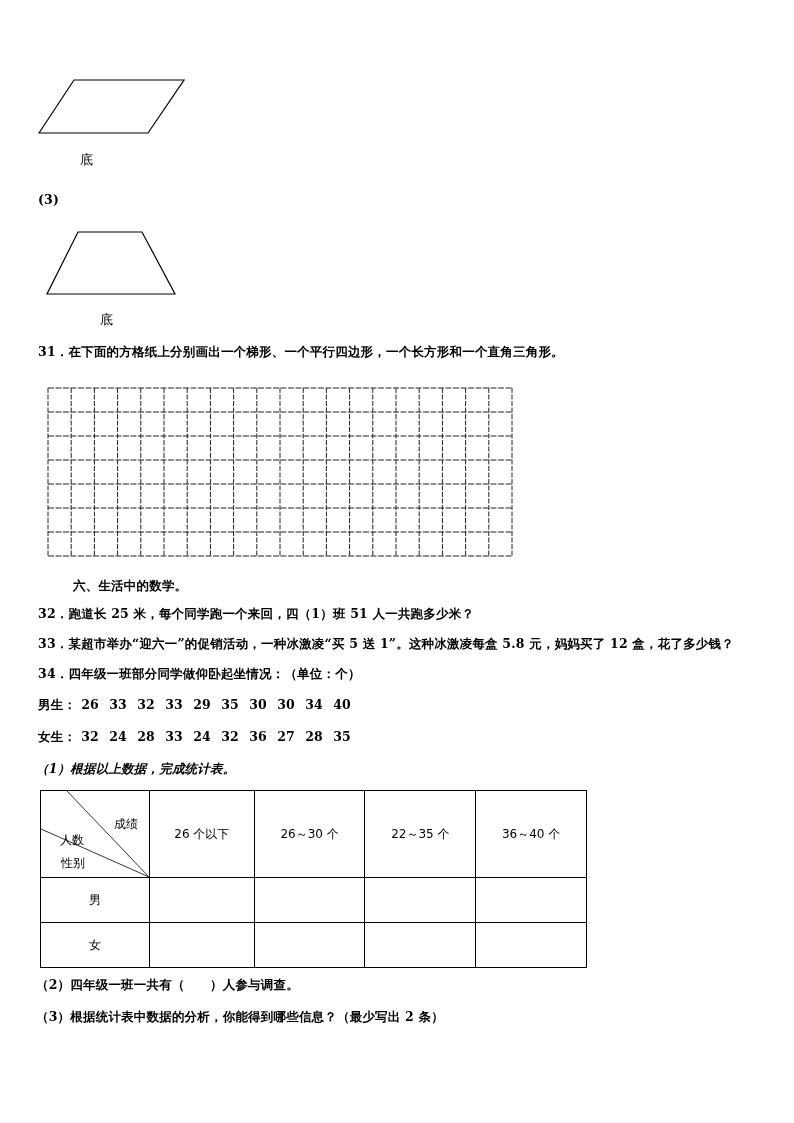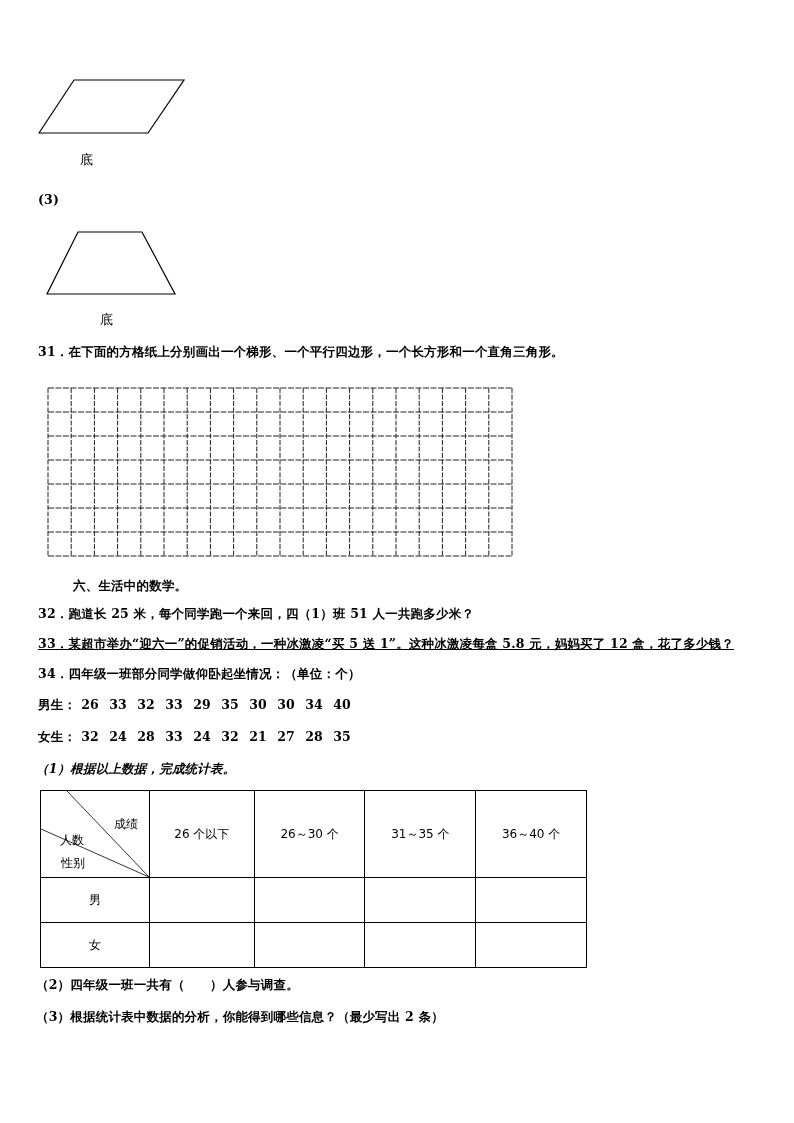--- a/index.html
+++ b/index.html
@@ -78,47 +78,47 @@
       <line x1="2" y1="74" x2="466" y2="74" stroke="#222" stroke-width="1" stroke-dasharray="6,1.5"></line>
       <line x1="2" y1="98" x2="466" y2="98" stroke="#222" stroke-width="1" stroke-dasharray="6,1.5"></line>
       <line x1="2" y1="122" x2="466" y2="122" stroke="#222" stroke-width="1" stroke-dasharray="6,1.5"></line>
       <line x1="2" y1="146" x2="466" y2="146" stroke="#222" stroke-width="1" stroke-dasharray="6,1.5"></line>
       <line x1="2" y1="170" x2="466" y2="170" stroke="#222" stroke-width="1" stroke-dasharray="6,1.5"></line>
     </svg>
 </div>
 
 <div class="abs txt" style="left:38px; top:578px;margin-left:35px;">六、生活中的数学。</div>
 <div class="abs txt" style="left:38px; top:606px;">32．跑道长 25 米，每个同学跑一个来回，四（1）班 51 人一共跑多少米？</div>
-<div class="abs txt" style="left:38px; top:636px;text-decoration:underline;">33．某超市举办“迎六一”的促销活动，一种冰激凌“买 5 送 1”。这种冰激凌每盒 5.8 元，妈妈买了 12 盒，花了多少钱？</div>
+<div class="abs txt" style="left:38px; top:636px;">33．某超市举办“迎六一”的促销活动，一种冰激凌“买 5 送 1”。这种冰激凌每盒 5.8 元，妈妈买了 12 盒，花了多少钱？</div>
 <div class="abs txt" style="left:38px; top:666px;">34．四年级一班部分同学做仰卧起坐情况：（单位：个）</div>
 
 <div class="abs txt num-row" style="left:38px; top:697px;">
   <span>男生：</span><span id="boysVals"><span class="v">26</span><span class="v">33</span><span class="v">32</span><span class="v">33</span><span class="v">29</span><span class="v">35</span><span class="v">30</span><span class="v">30</span><span class="v">34</span><span class="v">40</span></span>
 </div>
 <div class="abs txt num-row" style="left:38px; top:729px;">
-  <span>女生：</span><span id="girlsVals"><span class="v">32</span><span class="v">24</span><span class="v">28</span><span class="v">33</span><span class="v">24</span><span class="v">32</span><span class="v">21</span><span class="v">27</span><span class="v">28</span><span class="v">35</span></span>
+  <span>女生：</span><span id="girlsVals"><span class="v">32</span><span class="v">24</span><span class="v">28</span><span class="v">33</span><span class="v">24</span><span class="v">32</span><span class="v">36</span><span class="v">27</span><span class="v">28</span><span class="v">35</span></span>
 </div>
 
 <div class="abs txt" style="left:36px; top:761px;font-style:italic;">（1）根据以上数据，完成统计表。</div>
 
 <table class="stat">
   <tbody>
       <tr class="hdr-row">
     <td class="diag-cell">
       <svg width="108" height="86" viewBox="0 0 108 86">
         <line x1="26" y1="0" x2="108" y2="86" stroke="#000" stroke-width="0.8"></line>
         <line x1="0" y1="38" x2="108" y2="86" stroke="#000" stroke-width="0.8"></line>
       </svg>
       <span class="diag-lbl" style="left:73px; top:25px;">成绩</span>
       <span class="diag-lbl" style="left:19px; top:41px;">人数</span>
       <span class="diag-lbl" style="left:20px; top:64px;">性别</span>
     </td>
     <td>26 个以下</td>
     <td>26～30 个</td>
-    <td>31～35 个</td>
+    <td>22～35 个</td>
     <td>36～40 个</td>
   </tr>
   <tr class="body-row">
     <td>男</td>
     <td></td>
     <td></td>
     <td></td>
     <td></td>
   </tr>
   <tr class="body-row">

